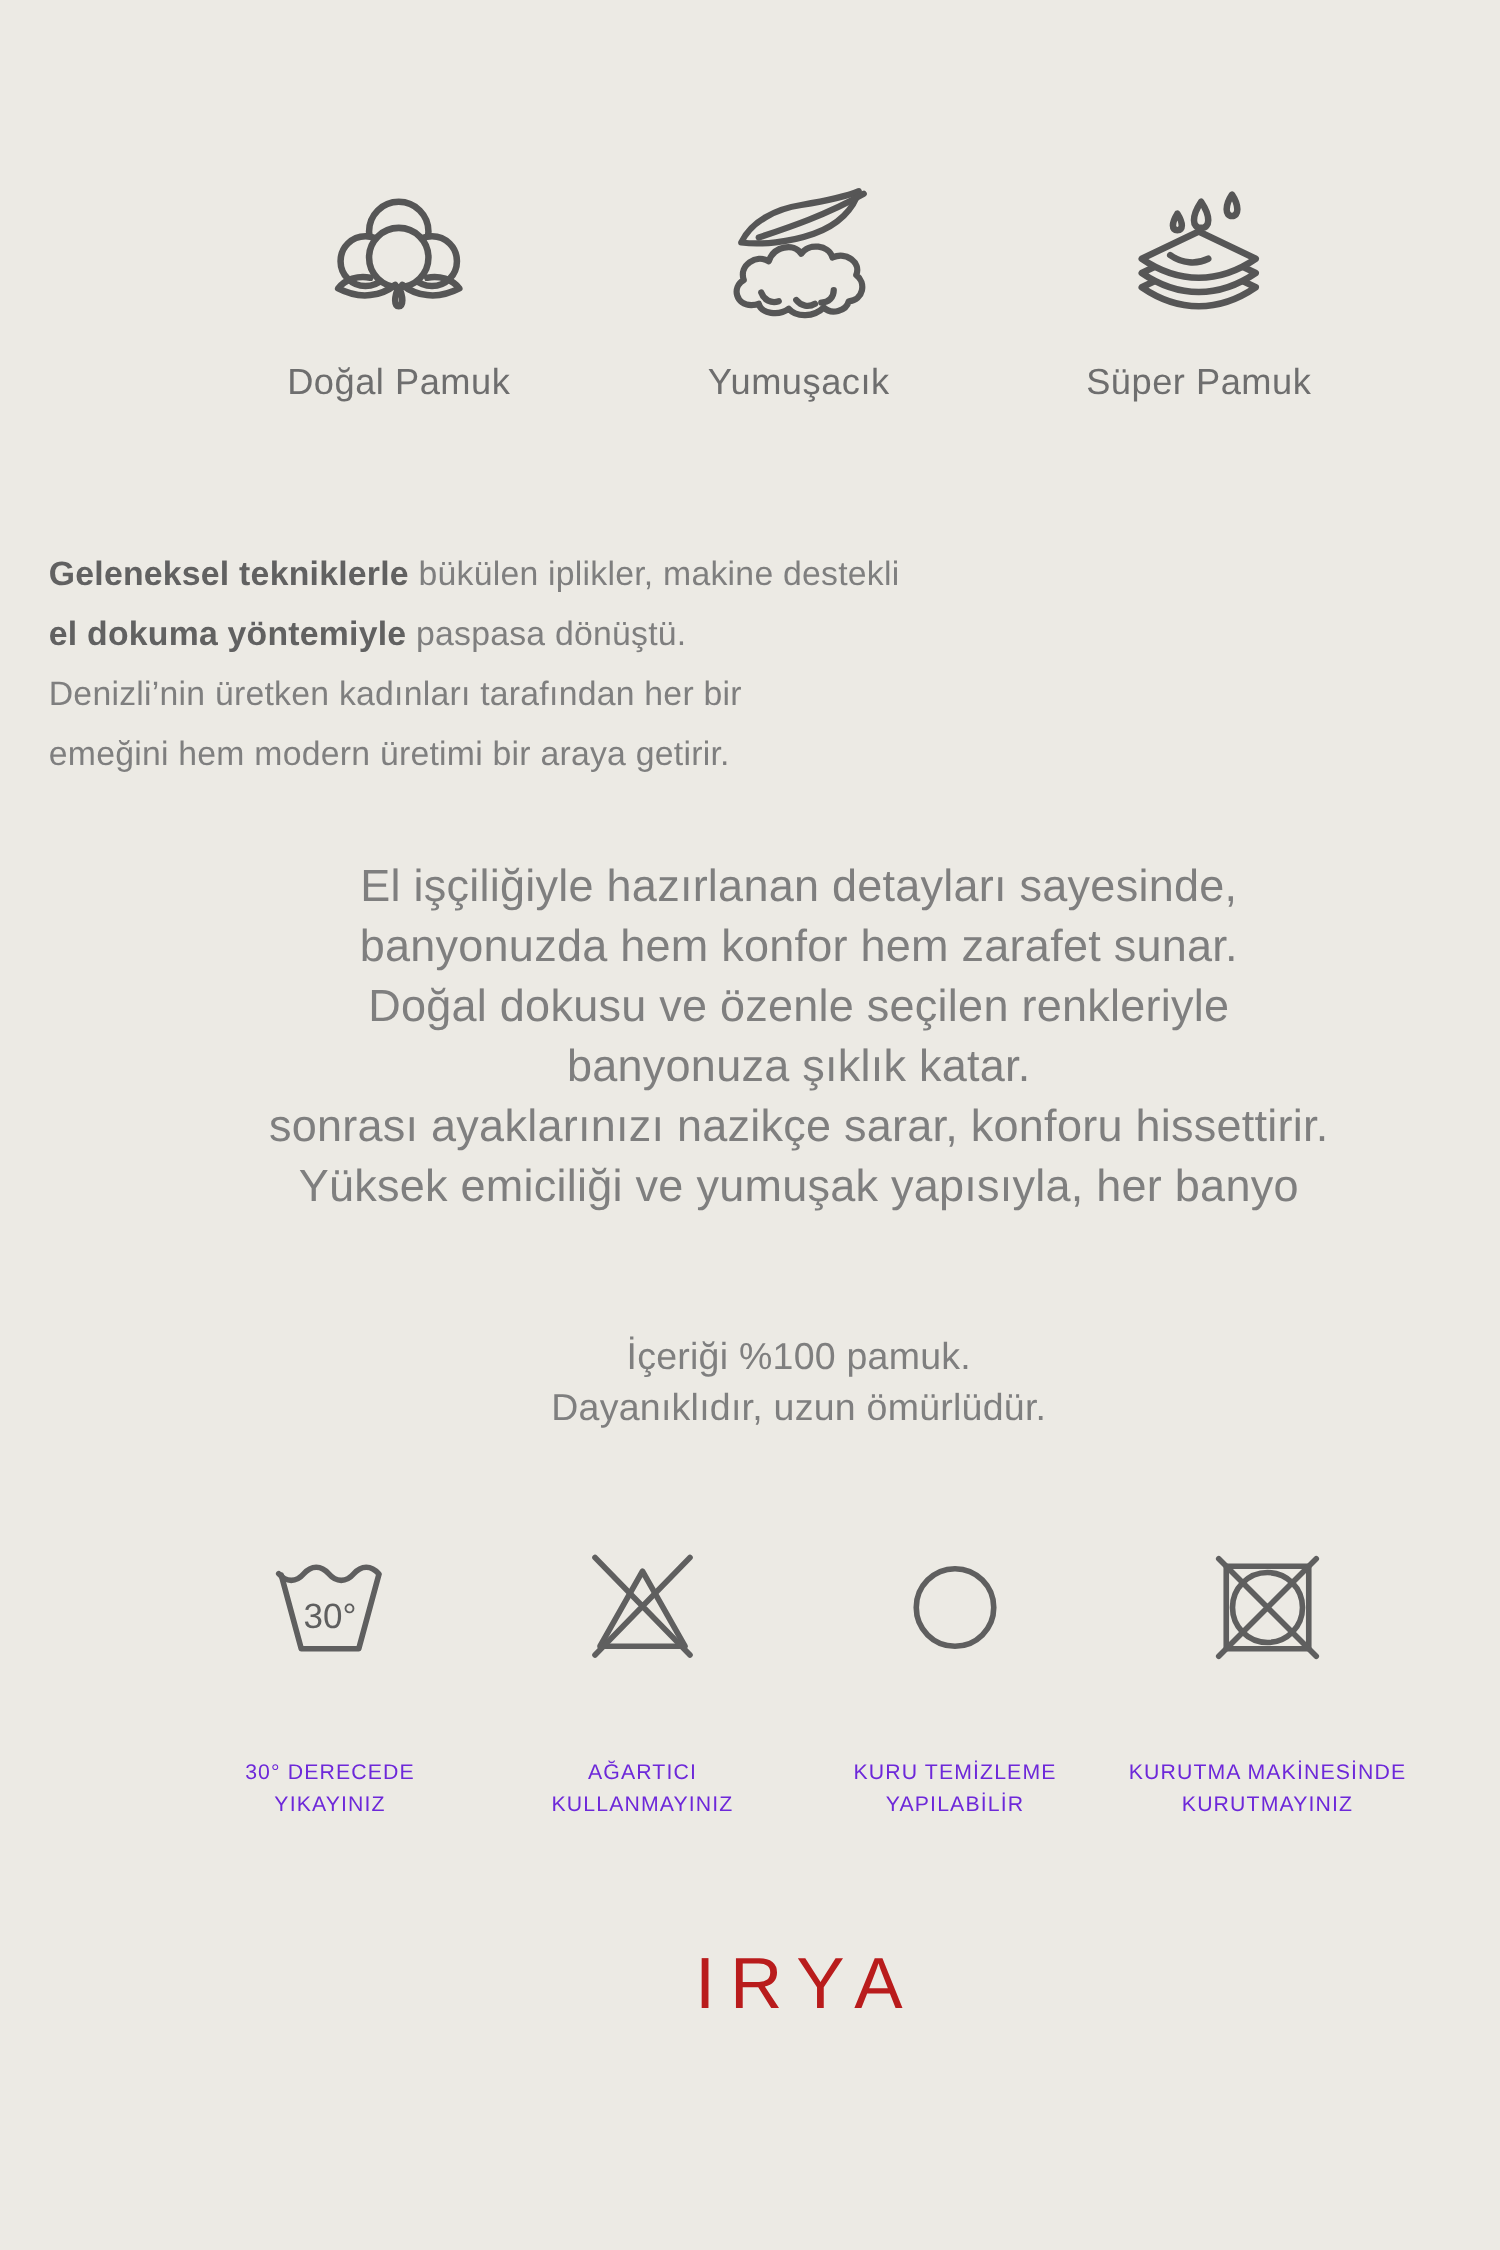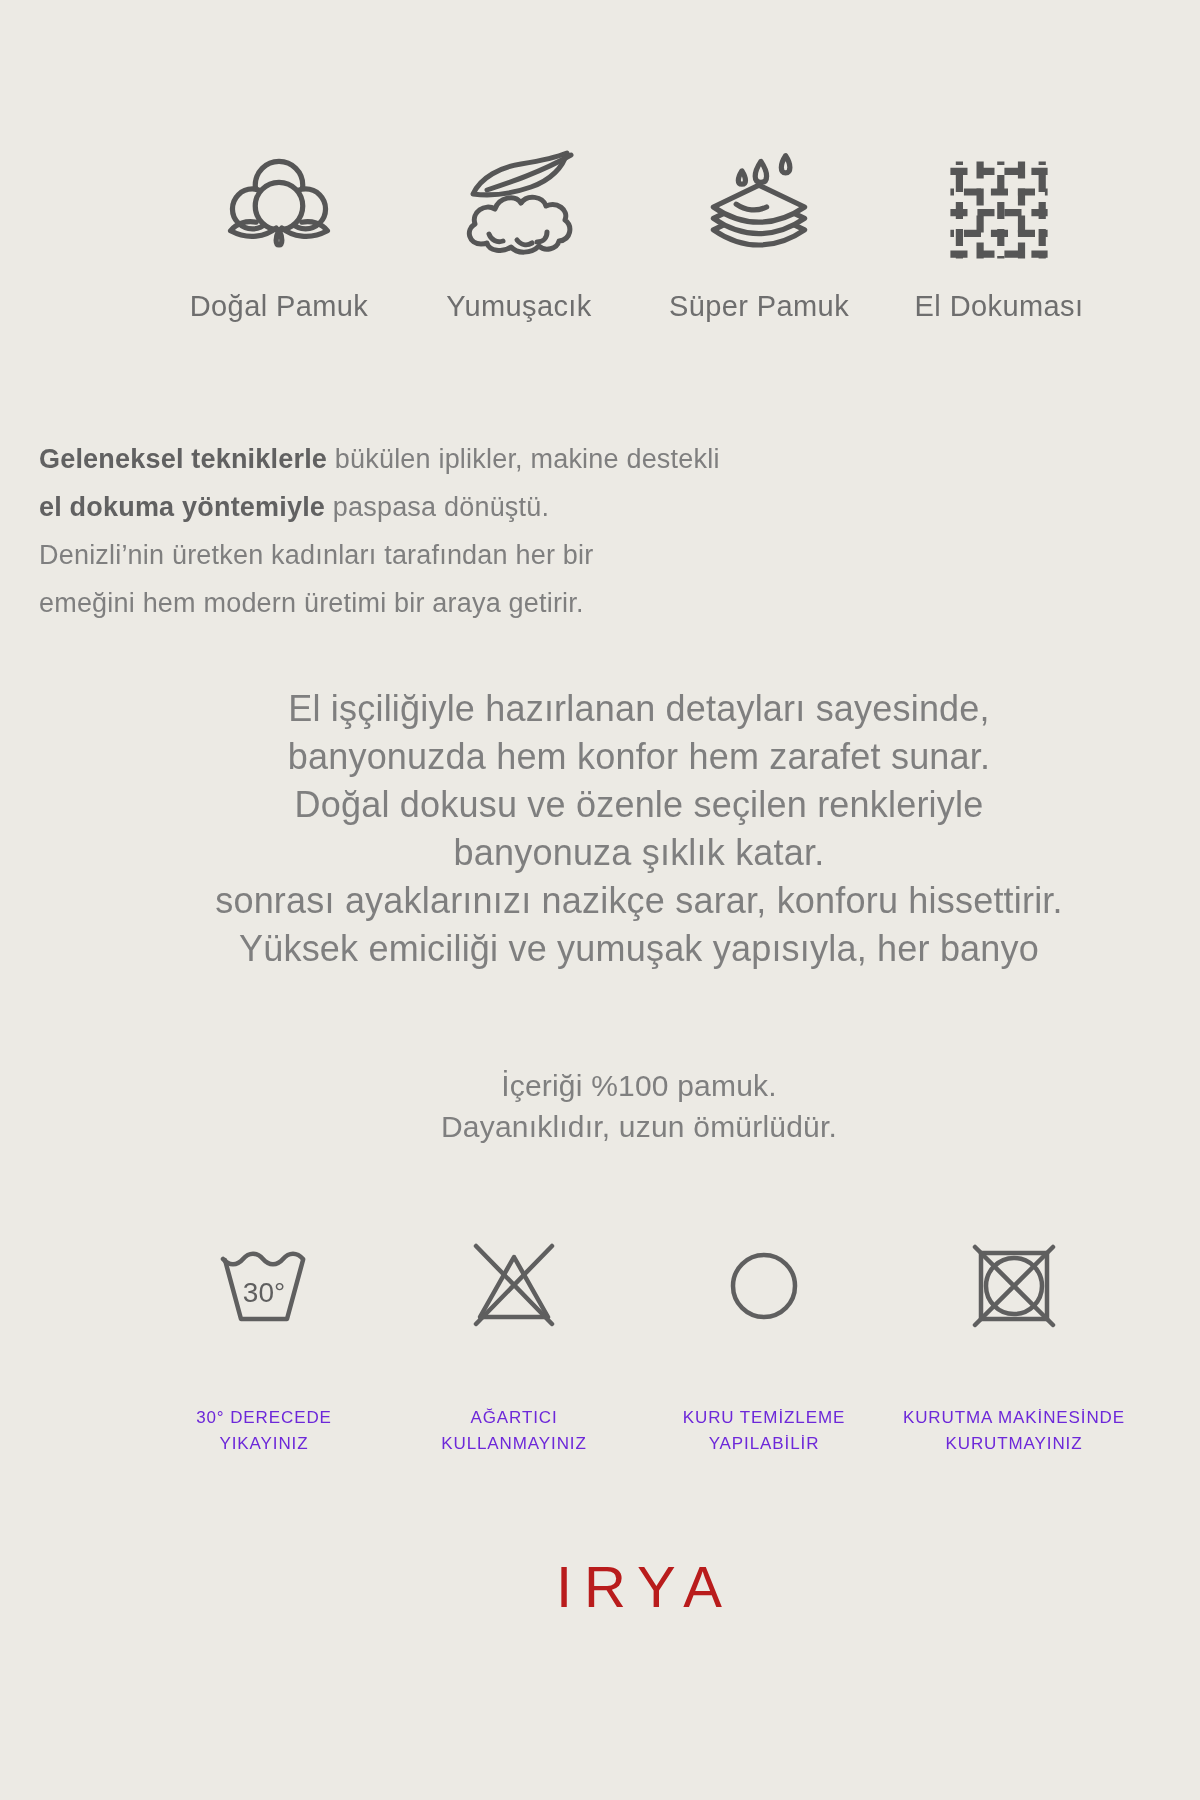--- a/index.html
+++ b/index.html
@@ -101,39 +101,20 @@
           <path fill="#ECEAE4" d="M12 60 L60 37 L108 60 C92 71 77 76 60 76 C43 76 28 71 12 60 Z"></path>
           <path fill="none" d="M36 57 C46 64 58 65 68 60"></path>
           <path fill="#ECEAE4" d="M42 22 C37 30 37 36 42 36 C47 36 47 30 42 22 Z"></path>
           <path fill="#ECEAE4" d="M62 12 C54 24 54 34 62 34 C70 34 70 24 62 12 Z"></path>
           <path fill="#ECEAE4" d="M88 6 C82 15 82 24 88 24 C94 24 94 15 88 6 Z"></path>
         </svg>
       </div>
       <div class="feature-label">Süper Pamuk</div>
     </div>
 
-    <div class="feature">
-      <div class="icon-box">
-        <svg width="108" height="108" viewBox="0 0 120 120" fill="none" stroke="#565656" stroke-width="8">
-          <g stroke-dasharray="19 11">
-            <line x1="16" y1="6" x2="16" y2="114" stroke-dashoffset="15"></line>
-            <line x1="39" y1="6" x2="39" y2="114"></line>
-            <line x1="62" y1="6" x2="62" y2="114" stroke-dashoffset="15"></line>
-            <line x1="85" y1="6" x2="85" y2="114"></line>
-            <line x1="108" y1="6" x2="108" y2="114" stroke-dashoffset="15"></line>
-            <line x1="6" y1="17" x2="114" y2="17"></line>
-            <line x1="6" y1="40" x2="114" y2="40" stroke-dashoffset="15"></line>
-            <line x1="6" y1="63" x2="114" y2="63"></line>
-            <line x1="6" y1="86" x2="114" y2="86" stroke-dashoffset="15"></line>
-            <line x1="6" y1="109" x2="114" y2="109"></line>
-          </g>
-        </svg>
-      </div>
-      <div class="feature-label">El Dokuması</div>
-    </div>
 
   </div>
 
   <div class="intro">
     <div><span class="b">Geleneksel tekniklerle</span><span> bükülen iplikler, makine destekli</span></div>
     <div><span class="b">el dokuma yöntemiyle</span><span> paspasa dönüştü.</span></div>
     <div><span>Denizli’nin üretken kadınları tarafından her bir</span></div>
     <div><span>emeğini hem modern üretimi bir araya getirir.</span></div>
   </div>
 

